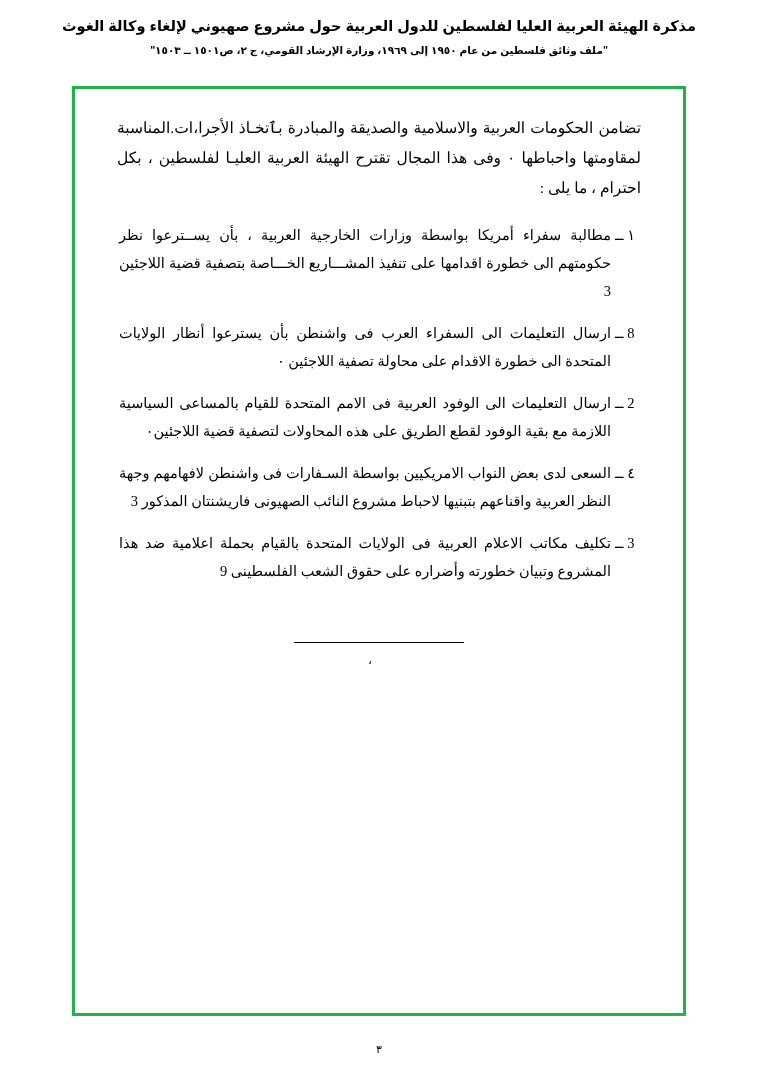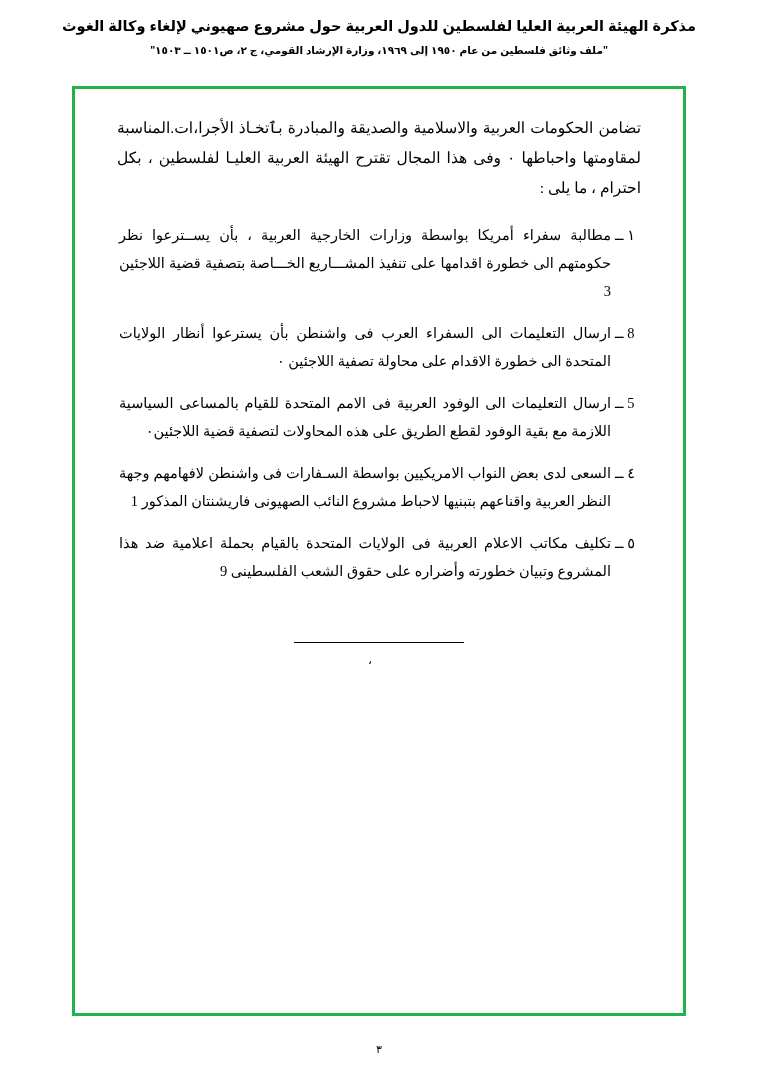--- a/index.html
+++ b/index.html
@@ -150,31 +150,31 @@
           <span class="item-marker">١ ــ</span>
           <span class="item-text">مطالبة سفراء أمريكا بواسطة وزارات الخارجية العربية ، بأن يســترعوا نظر حكومتهم الى خطورة اقد‎ا‎مها على تنفيذ المشـــاريع الخـــاصة بتصفية قضية اللاجئين 3</span>
         </div>
 
         <div class="list-item">
           <span class="item-marker">8 ــ</span>
           <span class="item-text">ارسال التعليمات الى السفراء العرب فى واشنطن بأن يسترعوا أنظار الولايات المتحدة الى خطورة الاقدام على محاولة تصفية اللاجئين ٠</span>
         </div>
 
         <div class="list-item">
-          <span class="item-marker">5 ــ</span>
+          <span class="item-marker">2 ــ</span>
           <span class="item-text">ارسال التعليمات الى الوفود العربية فى الامم المتحدة للقيام بالمساعى السياسية اللازمة مع بقية الوفود لقطع الطريق على هذه المحاولات لتصفية قضية اللاجئين٠</span>
         </div>
 
         <div class="list-item">
           <span class="item-marker">٤ ــ</span>
-          <span class="item-text">السعى لدى بعض النواب الامريكيين بواسطة السـفارات فى واشنطن لافهامهم وجهة النظر العربية واقناعهم بتبنيها لاحباط مشروع النائب الصهيونى فاريشنتان المذكور 1</span>
+          <span class="item-text">السعى لدى بعض النواب الامريكيين بواسطة السـفارات فى واشنطن لافهامهم وجهة النظر العربية واقناعهم بتبنيها لاحباط مشروع النائب الصهيونى فاريشنتان المذكور 3</span>
         </div>
 
         <div class="list-item">
-          <span class="item-marker">٥ ــ</span>
+          <span class="item-marker">3 ــ</span>
           <span class="item-text">تكليف مكاتب الاعلام العربية فى الولايات المتحدة بالقيام بحملة اعلامية ضد هذا المشروع وتبيان خطورته وأضراره على حقوق الشعب الفلسطينى 9</span>
         </div>
 
       </div>
 
       <div class="rule-wrap">
         <span class="rule"></span>
         <span class="rule-mark">،</span>
       </div>
 

